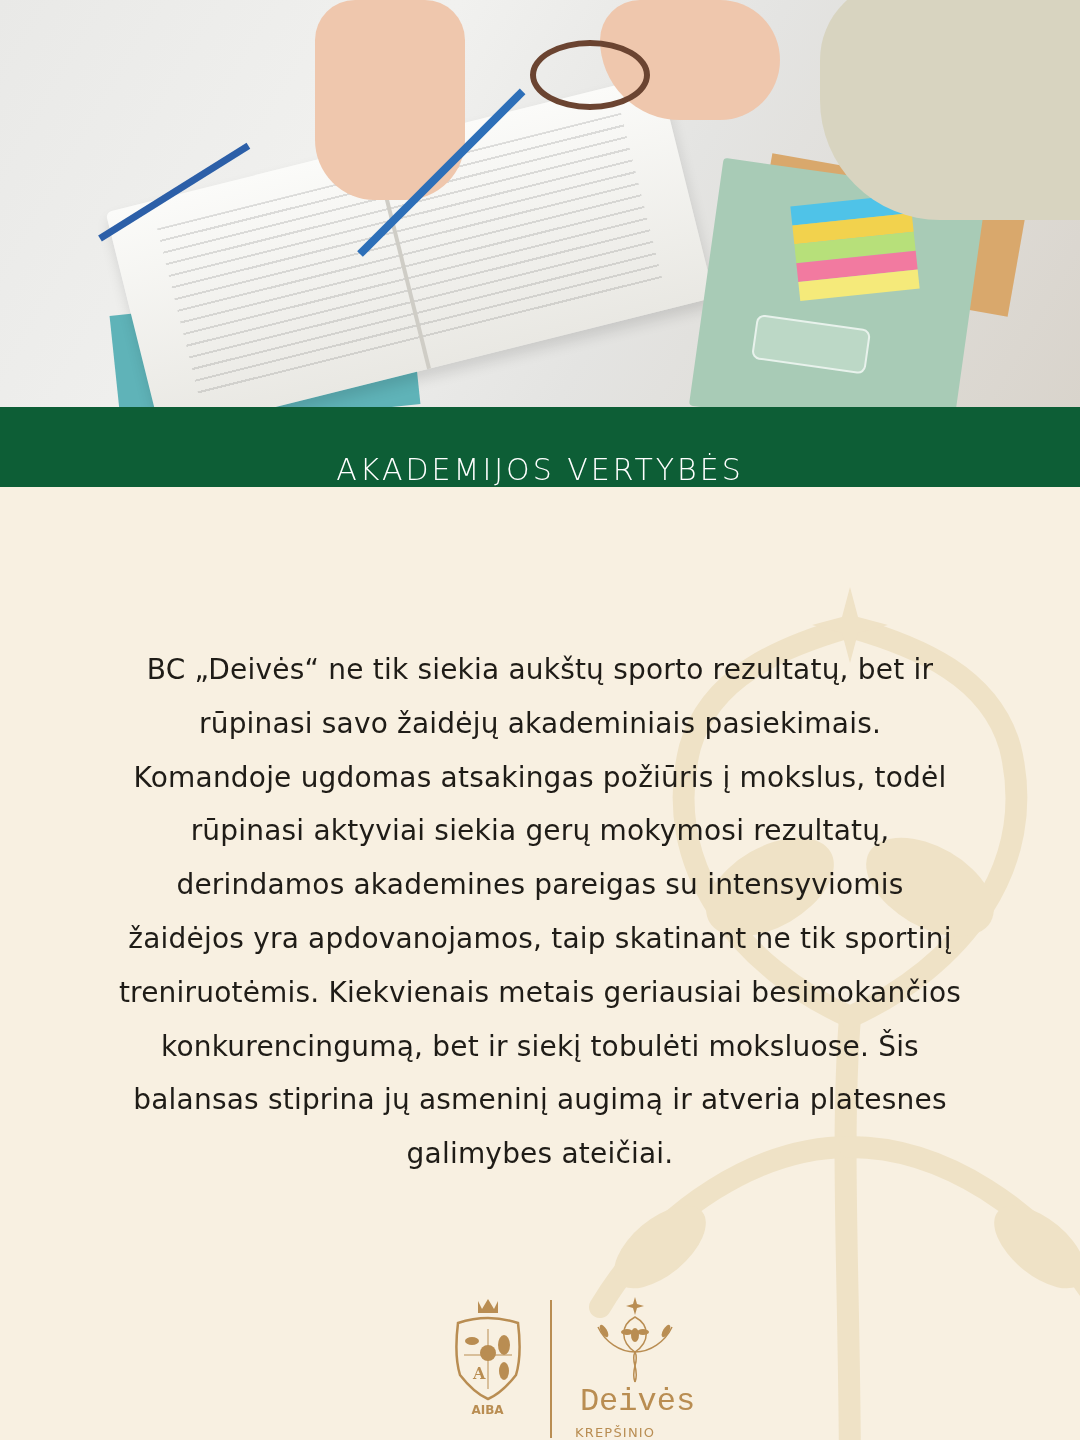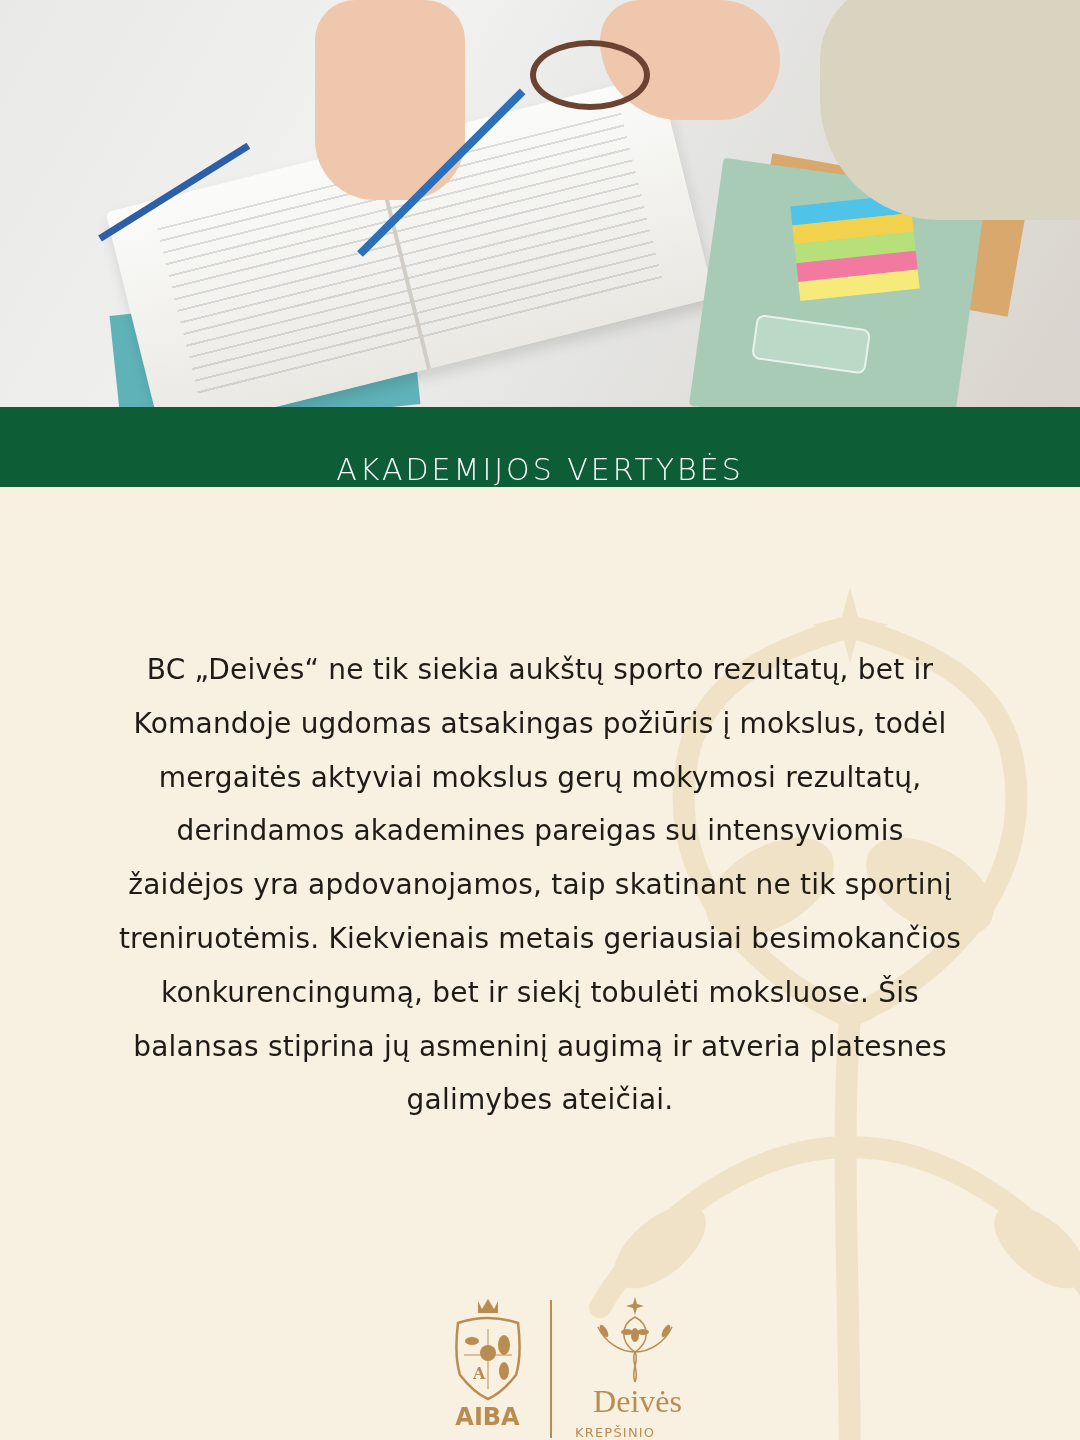--- a/index.html
+++ b/index.html
@@ -58,23 +58,23 @@
   .body-text {
     position: absolute; left: 55px; top: 116px; width: 970px;
     text-align: center; color: #1f1c17;
     font-family: "DejaVu Sans", sans-serif; font-size: 28px; line-height: 53.8px;
     letter-spacing: 0.2px;
   }
 
   .logos { position: absolute; left: 440px; top: 768px; width: 260px; height: 150px; }
   .divider { position: absolute; left: 110px; top: 5px; width: 2px; height: 138px; background: #b98d52; }
   .aiba-label { position: absolute; left: 0; top: 108px; width: 95px; text-align: center;
-    color: #b98d52; font-weight: bold; font-size: 24px; font-family: "DejaVu Sans", sans-serif; }
+    color: #b98d52; font-weight: bold; font-size: 12px; font-family: "DejaVu Sans", sans-serif; }
   .deives-name { position: absolute; left: 135px; top: 88px; width: 125px; text-align: center;
-    color: #b98d52; font-family: Liberation Serif, serif; font-size: 32px; }
+    color: #b98d52; font-family: Liberation Mono, monospace; font-size: 32px; }
   .deives-sub { position: absolute; left: 135px; top: 130px; width: 125px; text-align: left;
     color: #b98d52; font-size: 13px; letter-spacing: 1.2px; font-family: "DejaVu Sans", sans-serif; }
 </style>
 </head>
 <body>
 
 <div class="photo">
   <div class="teal-book"></div>
   <div class="book">
     <div class="lines"></div>
@@ -116,22 +116,23 @@
       <polygon points="310,0 318,30 348,38 318,46 310,76 302,46 272,38 302,30"></polygon>
       <ellipse cx="230" cy="300" rx="70" ry="40" transform="rotate(-30 230 300)"></ellipse>
       <ellipse cx="390" cy="300" rx="70" ry="40" transform="rotate(30 390 300)"></ellipse>
       <ellipse cx="120" cy="660" rx="55" ry="28" transform="rotate(-40 120 660)"></ellipse>
       <ellipse cx="500" cy="660" rx="55" ry="28" transform="rotate(40 500 660)"></ellipse>
     </g>
   </svg>
 
   <div class="body-text">
     <div>BC „Deivės“ ne tik siekia aukštų sporto rezultatų, bet ir</div>
+    <div>rūpinasi savo žaidėjų akademiniais pasiekimais.</div>
     <div>Komandoje ugdomas atsakingas požiūris į mokslus, todėl</div>
-    <div>mergaitės aktyviai mokslus gerų mokymosi rezultatų,</div>
+    <div>rūpinasi aktyviai siekia gerų mokymosi rezultatų,</div>
     <div>derindamos akademines pareigas su intensyviomis</div>
     <div>žaidėjos yra apdovanojamos, taip skatinant ne tik sportinį</div>
     <div>treniruotėmis. Kiekvienais metais geriausiai besimokančios</div>
     <div>konkurencingumą, bet ir siekį tobulėti moksluose. Šis</div>
     <div>balansas stiprina jų asmeninį augimą ir atveria platesnes</div>
     <div>galimybes ateičiai.</div>
   </div>
 
   <div class="logos">
     <svg style="position:absolute;left:10px;top:0;" width="76" height="108" viewBox="0 0 76 108">

